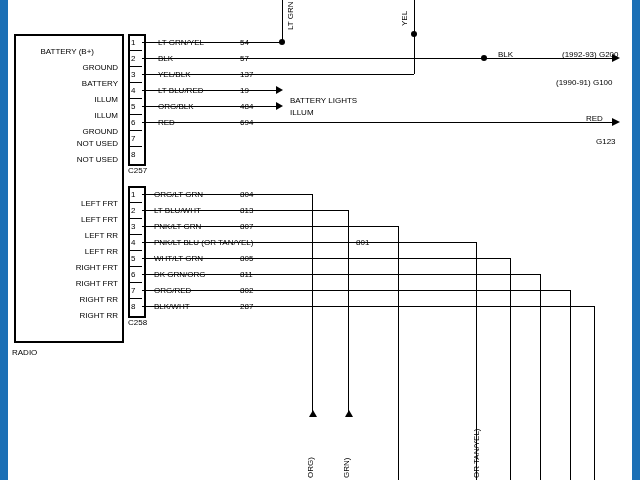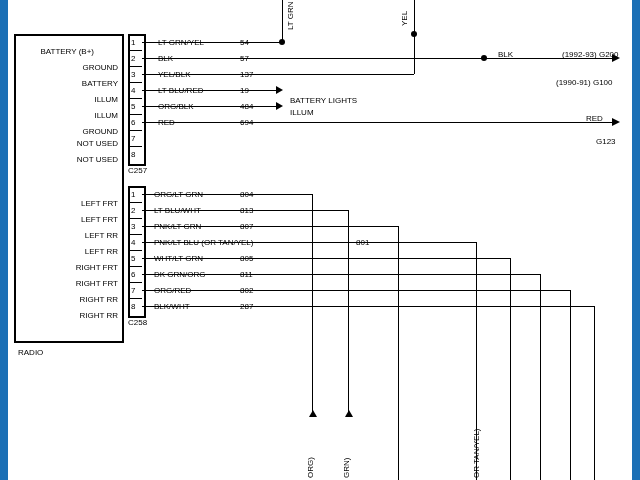--- a/index.html
+++ b/index.html
@@ -37,21 +37,21 @@
 </head>
 <body>
 
 <div id="root">
   <div class="border-l"></div>
   <div class="border-r"></div>
 
   <div class="canvas">
 
     <div class="conn" style="left:6px;top:34px;width:106px;height:305px;"></div>
-    <div class="lbl" style="left:10px;top:348px;">RADIO</div>
+    <div class="lbl" style="left:4px;top:348px;">RADIO</div>
 
     <div class="conn" style="left:120px;top:34px;width:14px;height:128px;"></div>
     <div class="lbl" style="left:120px;top:166px;">C257</div>
 
     <div class="ln h" style="left:120px;top:50px;width:14px;"></div>
     <div class="ln h" style="left:120px;top:66px;width:14px;"></div>
     <div class="ln h" style="left:120px;top:82px;width:14px;"></div>
     <div class="ln h" style="left:120px;top:98px;width:14px;"></div>
     <div class="ln h" style="left:120px;top:114px;width:14px;"></div>
     <div class="ln h" style="left:120px;top:130px;width:14px;"></div>

